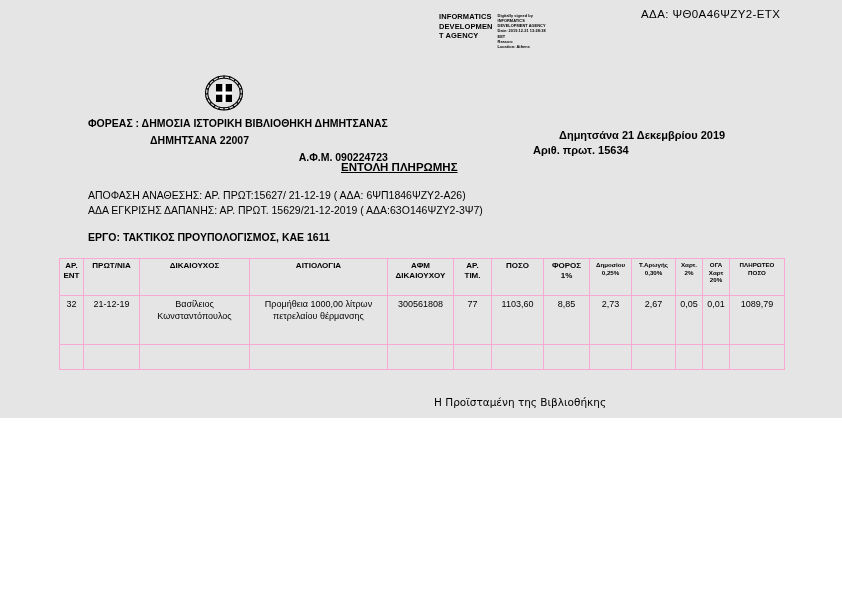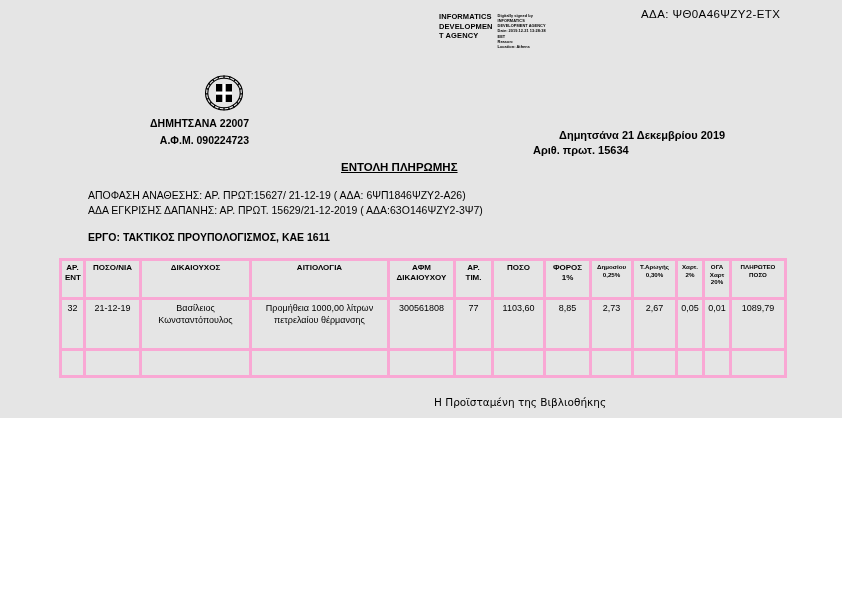--- a/index.html
+++ b/index.html
@@ -131,21 +131,21 @@
   
   .pay-table {
     position: absolute;
     left: 59px;
     top: 258px;
     width: 725px;
     border-collapse: collapse;
     table-layout: fixed;
   }
   .pay-table td, .pay-table th {
-    border: 3px solid #f9a8d4;
+    border: 1px solid #f9a8d4;
     padding: 2px 3px;
     vertical-align: top;
     font-weight: normal;
   }
   .pay-table thead th {
     text-align: center;
     vertical-align: top;
     font-size: 7.5px;
     font-weight: bold;
     height: 32px;
@@ -221,20 +221,21 @@
         </g>
       </g>
 
       <rect x="14" y="13" width="16" height="18" fill="#000"></rect>
       <rect x="20.3" y="13" width="3.4" height="18" fill="#fff"></rect>
       <rect x="14" y="20.5" width="16" height="3.2" fill="#fff"></rect>
     </svg>
   </div>
 
   <div class="org-block">
+    <div class="org-line-1">ΦΟΡΕΑΣ : ΔΗΜΟΣΙΑ ΙΣΤΟΡΙΚΗ ΒΙΒΛΙΟΘΗΚΗ ΔΗΜΗΤΣΑΝΑΣ</div>
     <div class="org-line-2">ΔΗΜΗΤΣΑΝΑ 22007</div>
     <div class="org-line-3">Α.Φ.Μ. 090224723</div>
   </div>
 
   <div class="place-date">Δημητσάνα  21  Δεκεμβρίου  2019</div>
   <div class="prot-no">Αριθ. πρωτ.   15634</div>
 
   <div class="doc-title">ΕΝΤΟΛΗ ΠΛΗΡΩΜΗΣ</div>
 
   <div class="decisions">
@@ -260,21 +261,21 @@
         <col class="col-oga">
         <col class="col-plirot">
     </colgroup>
     <thead>
       <tr>
         <th class="hdr-big">
           <div>ΑΡ.</div>
           <div>ΕΝΤ</div>
         </th>
         <th class="hdr-big">
-          <div>ΠΟΣΟ/ΝΙΑ</div>
+          <div>ΠΡΩΤ/ΝΙΑ</div>
         </th>
         <th class="hdr-big">
           <div>ΔΙΚΑΙΟΥΧΟΣ</div>
         </th>
         <th class="hdr-big">
           <div>ΑΙΤΙΟΛΟΓΙΑ</div>
         </th>
         <th class="hdr-big">
           <div>ΑΦΜ</div>
           <div>ΔΙΚΑΙΟΥΧΟΥ</div>

